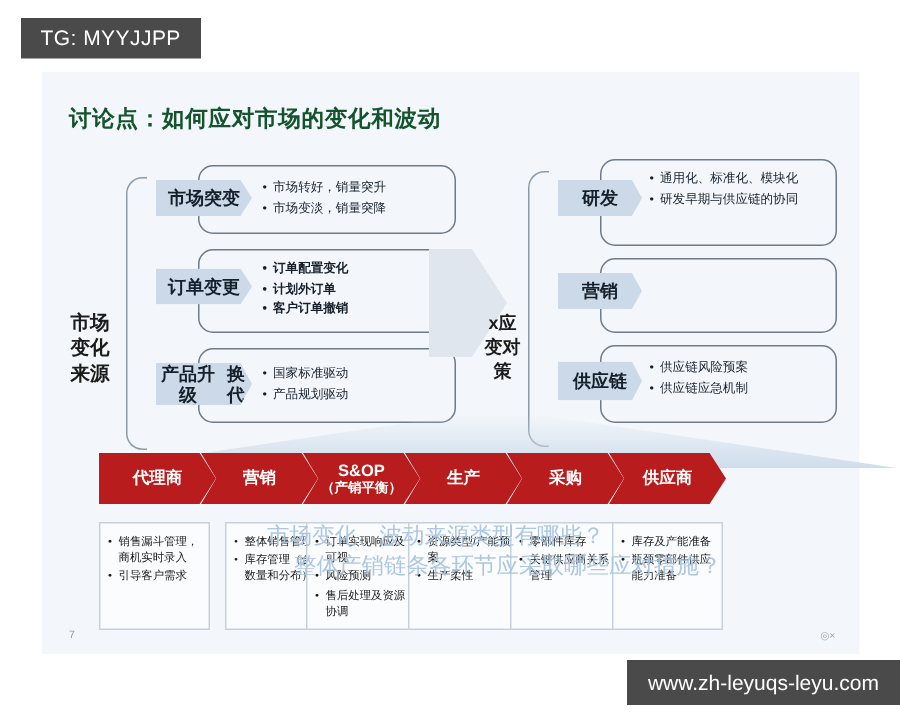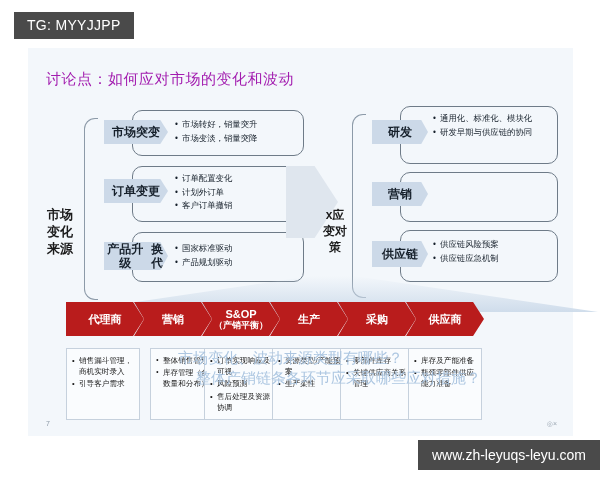--- a/index.html
+++ b/index.html
@@ -15,21 +15,21 @@
     letter-spacing:.3px;white-space:nowrap;
   }
 
   
   .slide{
     position:absolute;left:28px;top:48px;width:545px;height:388px;
     background:#f3f7fb;
   }
   .slide-title{
     position:absolute;left:18px;top:22px;
-    font-size:15px;font-weight:normal;color:#a21caf;
+    font-size:15px;font-weight:bold;color:#14532d;
     letter-spacing:.5px;white-space:nowrap;
   }
 
   
   .side-label{
     position:absolute;font-size:13px;font-weight:bold;color:#1b1b1b;
     line-height:1.32;text-align:center;
   }
   .side-label.left{left:8px;top:158px;width:48px;}
   .side-label.right{left:290px;top:160px;width:34px;font-size:12px;}
@@ -67,21 +67,21 @@
     display:inline-block;width:7px;margin-left:-8px;
   }
 
   
   #l-card-0{left:104px;top:62px;width:170px;height:44px;}
   #l-chip-0{left:76px;top:72px;width:64px;height:24px;}
   #l-bul-0{left:146px;top:70px;width:122px;}
 
   #l-card-1{left:104px;top:118px;width:170px;height:54px;}
   #l-chip-1{left:76px;top:131px;width:64px;height:24px;}
-  #l-bul-1{left:146px;top:124px;width:122px;}
+  #l-bul-1{left:146px;top:124px;width:122px;font-weight:bold;}
 
   #l-card-2{left:104px;top:184px;width:170px;height:48px;}
   #l-chip-2{left:76px;top:194px;width:64px;height:28px;}
   #l-bul-2{left:146px;top:194px;width:122px;}
 
   
   #r-card-0{left:372px;top:58px;width:156px;height:56px;}
   #r-chip-0{left:344px;top:72px;width:56px;height:24px;}
   #r-bul-0{left:404px;top:64px;width:116px;}
 

